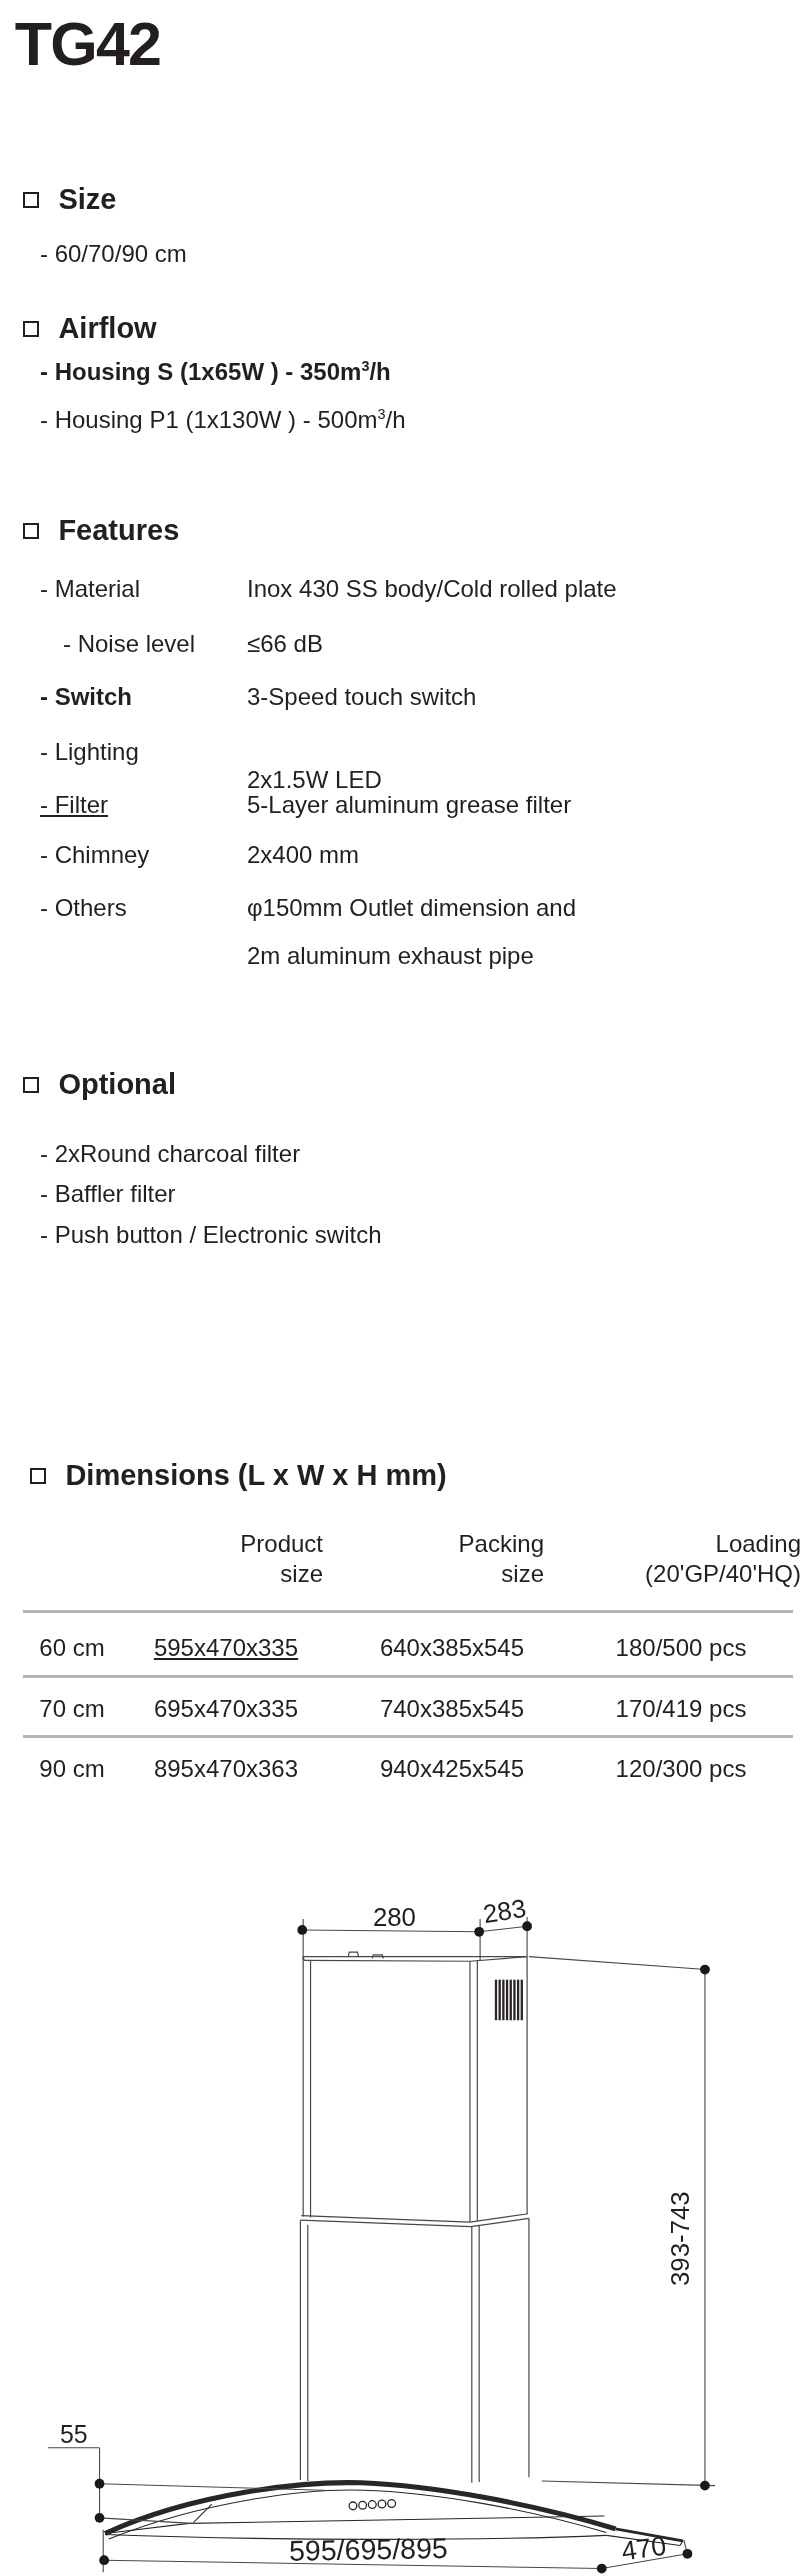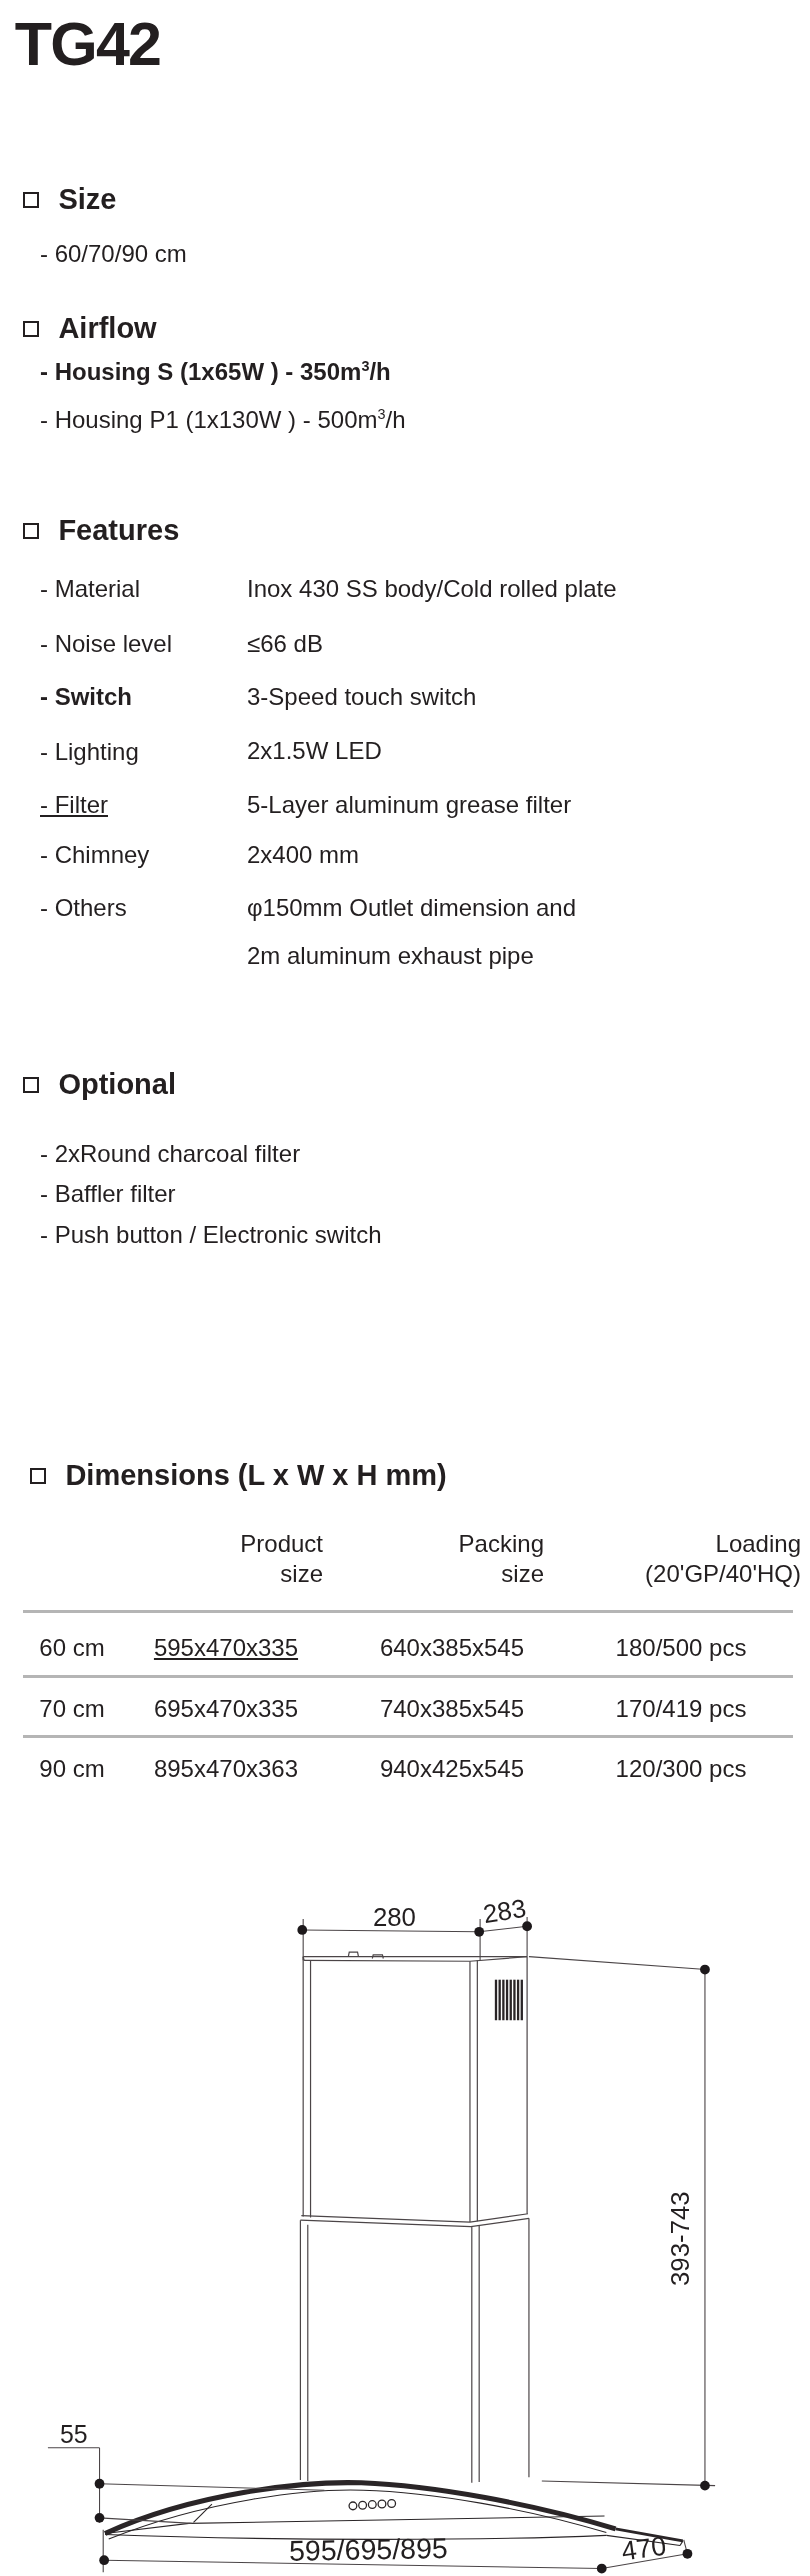--- a/index.html
+++ b/index.html
@@ -44,26 +44,26 @@
 </div>
 <div class="abs body-txt" style="left:40px;top:358px;font-weight:bold;"><span>- Housing S (1x65W ) - 350m</span><sup class="cube">3</sup><span>/h</span></div>
 <div class="abs body-txt" style="left:40px;top:406px;"><span>- Housing P1 (1x130W ) - 500m</span><sup class="cube">3</sup><span>/h</span></div>
 
 <div class="abs sec-head" style="left:23px;top:514px;">
   <span class="bullet"></span>
   <span class="txt">Features</span>
 </div>
 <div class="abs body-txt feat-label" style="top:575px;">- Material</div>
 <div class="abs body-txt feat-value" style="top:575px;">Inox 430 SS body/Cold rolled plate</div>
-<div class="abs body-txt feat-label" style="top:630px;">- Noise level</div>
+<div class="abs body-txt feat-label" style="top:630px;margin-left:23px;">- Noise level</div>
 <div class="abs body-txt feat-value" style="top:630px;">≤66 dB</div>
 <div class="abs body-txt feat-label" style="top:683px;font-weight:bold;">- Switch</div>
 <div class="abs body-txt feat-value" style="top:683px;">3-Speed touch switch</div>
 <div class="abs body-txt feat-label" style="top:738px;">- Lighting</div>
-<div class="abs body-txt feat-value" style="top:737px;">2x1.5W LED</div>
+<div class="abs body-txt feat-value" style="top:766px;">2x1.5W LED</div>
 <div class="abs body-txt feat-label" style="top:791px;text-decoration:underline;">- Filter</div>
 <div class="abs body-txt feat-value" style="top:791px;">5-Layer aluminum grease filter</div>
 <div class="abs body-txt feat-label" style="top:841px;">- Chimney</div>
 <div class="abs body-txt feat-value" style="top:841px;">2x400 mm</div>
 <div class="abs body-txt feat-label" style="top:894px;">- Others</div>
 <div class="abs body-txt feat-value" style="top:894px;">φ150mm Outlet dimension and</div>
 <div class="abs body-txt feat-value" style="top:942px;">2m aluminum exhaust pipe</div>
 
 <div class="abs sec-head" style="left:23px;top:1068px;">
   <span class="bullet"></span>

